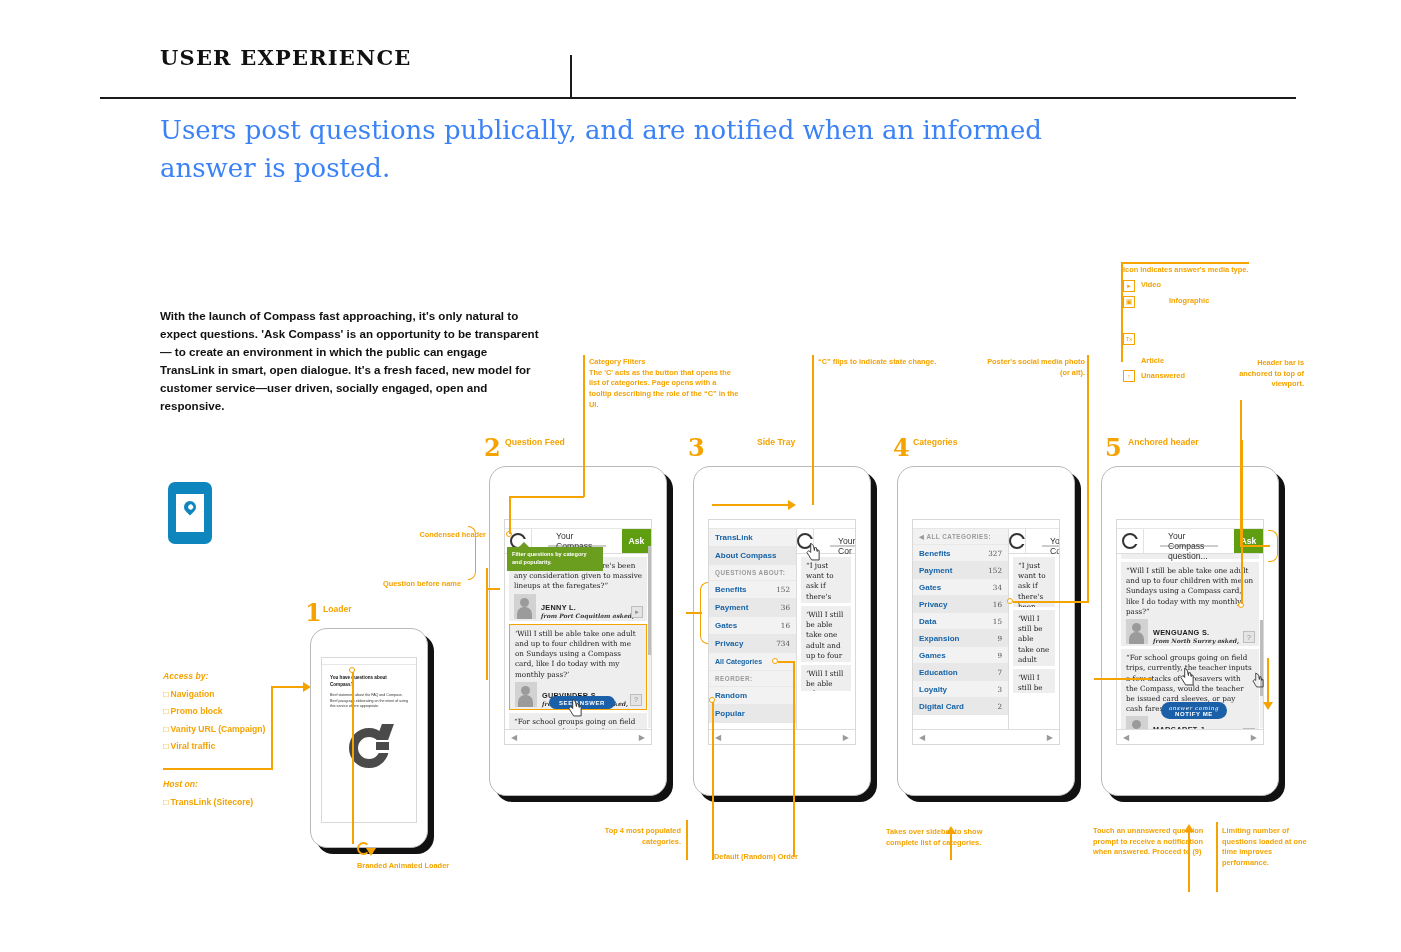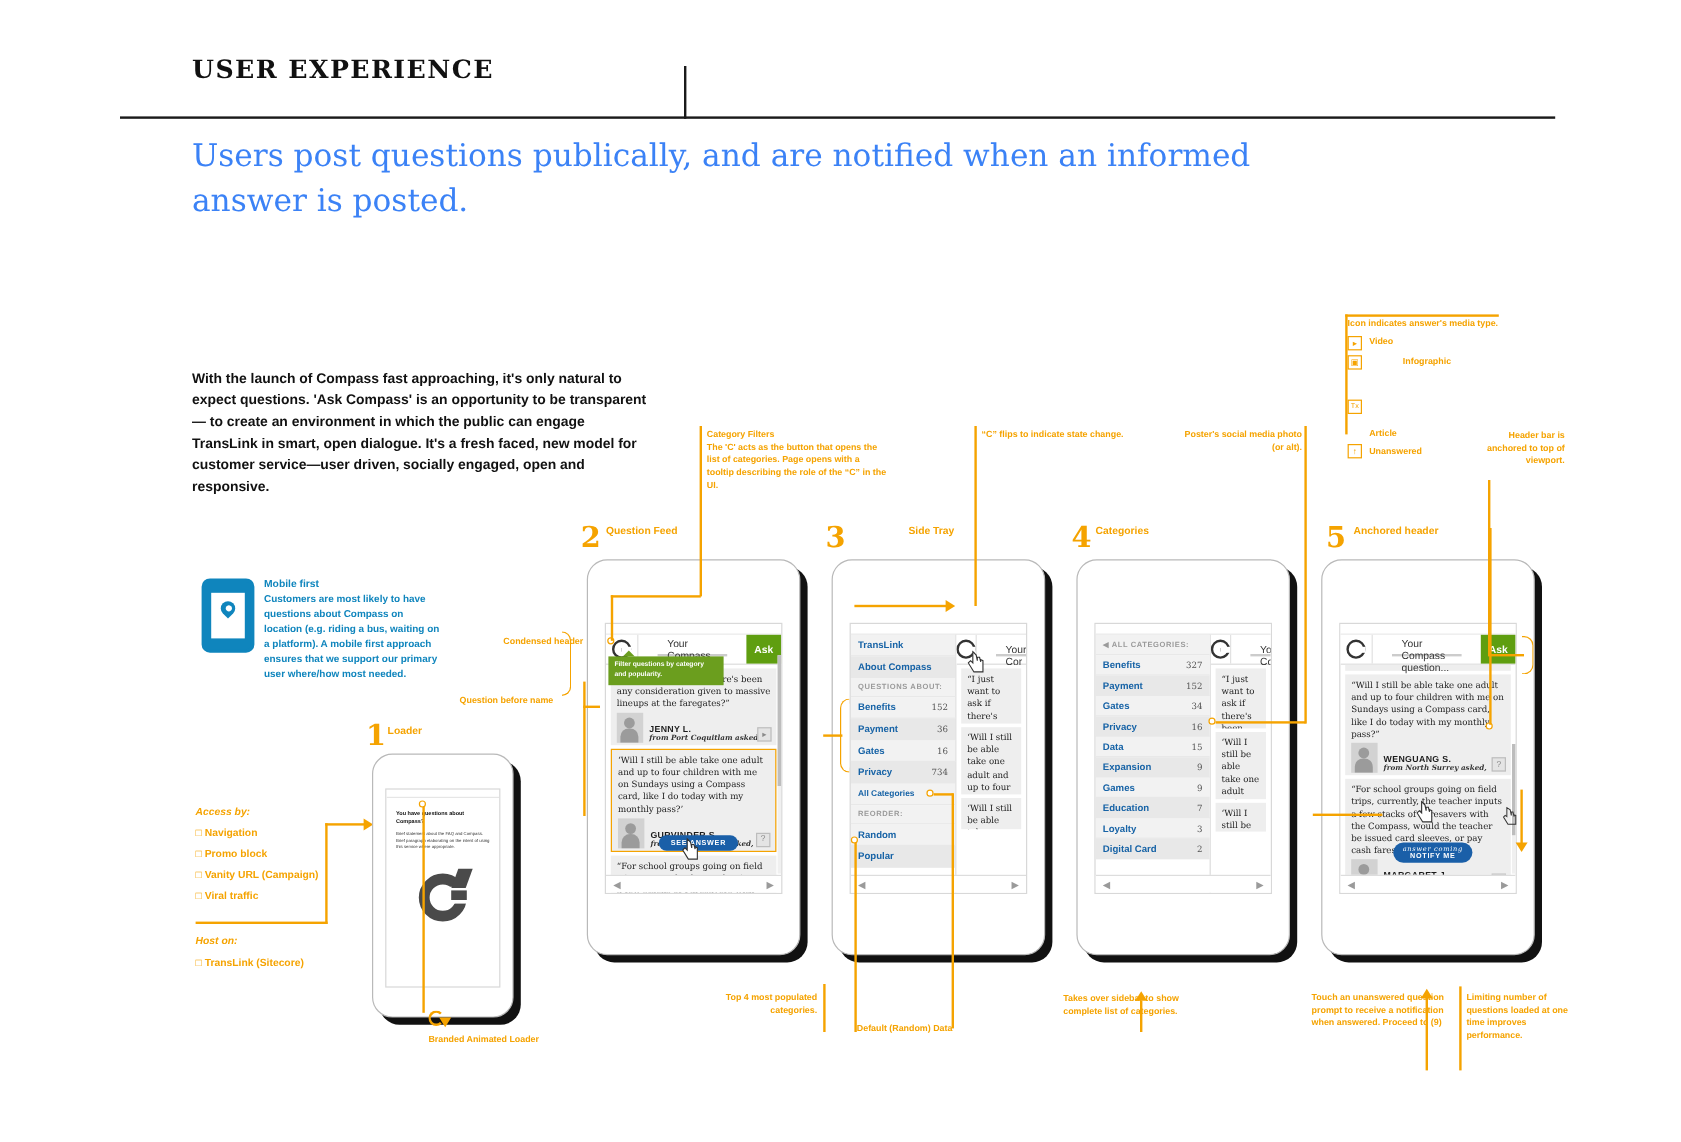--- a/index.html
+++ b/index.html
@@ -256,24 +256,20 @@
   <div id="header-rule"></div>
 </div>
 <div class="abs" id="page-subtitle">Users post questions publically, and are notified when an informed answer is posted.</div>
 
 <div class="abs" id="intro-copy">With the launch of Compass fast approaching, it's only natural to expect questions. 'Ask Compass' is an opportunity to be transparent — to create an environment in which the public can engage TransLink in smart, open dialogue. It's a fresh faced, new model for customer service—user driven, socially engaged, open and responsive.</div>
 
 <div class="abs" id="mobile-first">
   <div class="phone-glyph">
     <div class="phone-screen"></div>
     <div class="pin"></div>
-  </div>
-  <div class="mf-text">
-    <div class="mf-title">Mobile first</div>
-    <div>Customers are most likely to have questions about Compass on location (e.g. riding a bus, waiting on a platform). A mobile first approach ensures that we support our primary user where/how most needed.</div>
   </div>
 </div>
 
 <div class="abs olist" id="access-by">
   <div class="ohead">Access by:</div>
   <div class="oitem">Navigation</div>
   <div class="oitem">Promo block</div>
   <div class="oitem">Vanity URL (Campaign)</div>
   <div class="oitem">Viral traffic</div>
 </div>
@@ -469,21 +465,21 @@
 <div class="rule-h abs" style="left:686px; top:612px; width:16px;"></div>
 
 <div class="dot abs" style="left:772px; top:658px;"></div>
 <div class="rule-h abs" style="left:778px; top:661px; width:16px;"></div>
 <div class="rule-v abs" style="left:793px; top:661px; height:196px;"></div>
 
 <div class="dot abs" style="left:709px; top:697px;"></div>
 <div class="rule-v abs" style="left:712px; top:702px; height:158px;"></div>
 
 <div class="anno" style="left:714px; top:852px; width:160px;">
-  <div class="anno-title">Default (Random) Data</div>
+  <div class="anno-title">Default (Random) Order</div>
 </div>
 
 <div class="rule-v abs" style="left:812px; top:355px; height:150px;"></div>
 <div class="anno" style="left:818px; top:357px; width:120px;">“C” flips to indicate state change.</div>
 
 <div class="step-num" style="left:893px; top:433px;">4</div>
 <div class="step-label" style="left:913px; top:437px;">Categories</div>
 <div class="phone" style="left:897px; top:466px; width:178px; height:330px;">
   <div class="screen">
     <div class="topstrip"></div>

